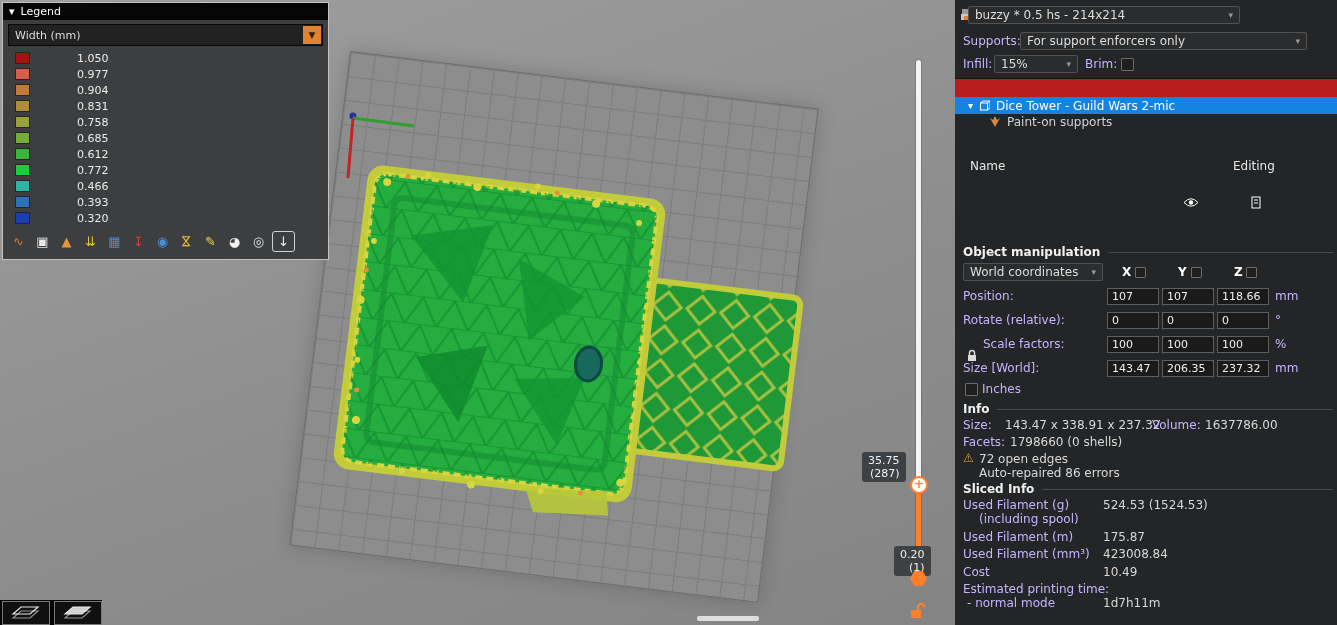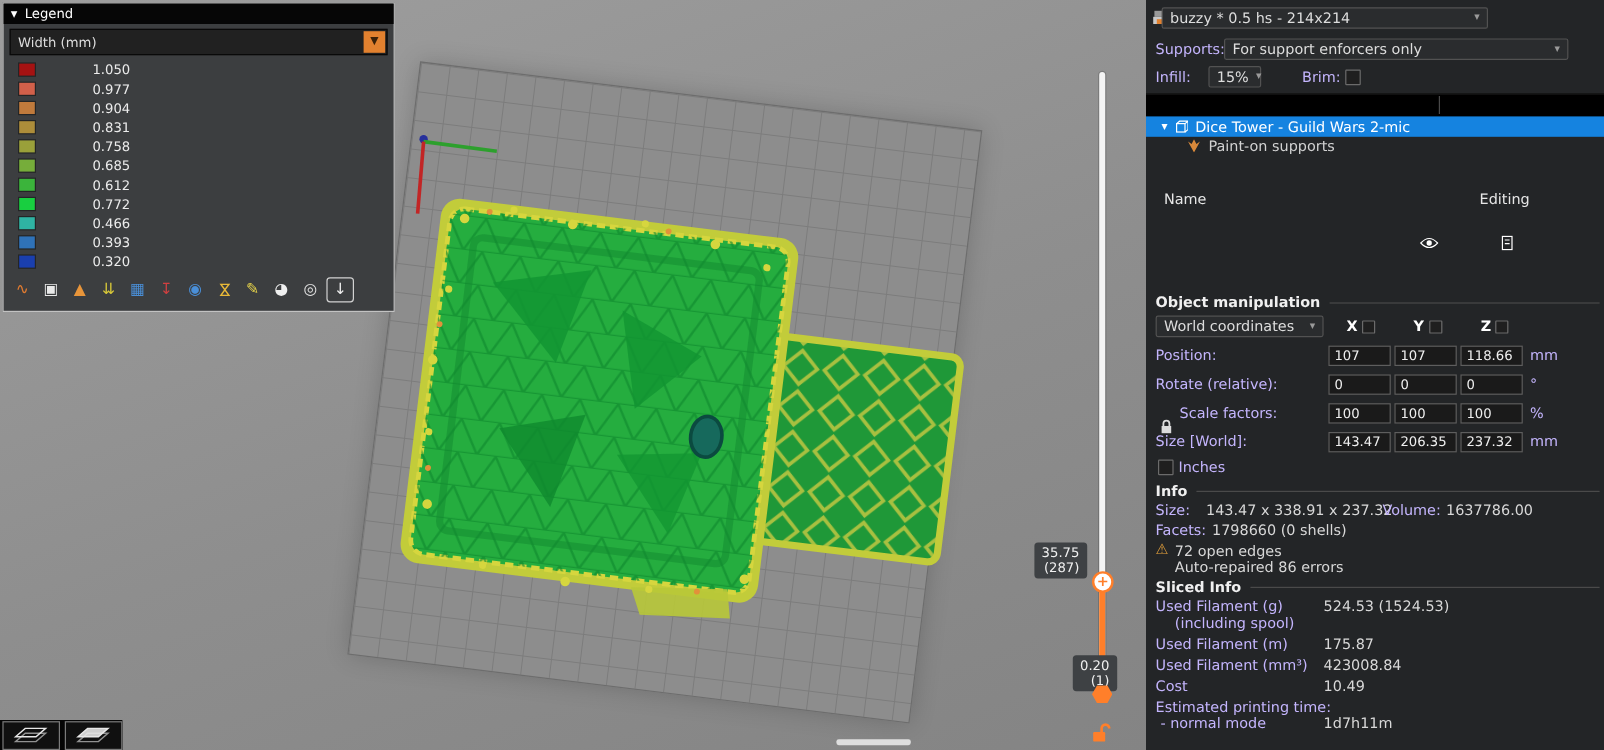--- a/index.html
+++ b/index.html
@@ -42,21 +42,21 @@
   .vtoggles{position:absolute;left:0;top:600px;width:102px;height:25px;background:#050505;display:flex;align-items:center;gap:4px;padding-left:2px;box-sizing:border-box;}
   .vtoggle{width:46px;height:22px;border:1px solid #7a7a7a;display:flex;align-items:center;justify-content:center;background:#101010;}
 
   
   .rpanel{position:absolute;left:955px;top:0;width:382px;height:625px;background:#232527;color:#d8d8d8;font-size:12px;}
   .rpanel .abs{position:absolute;}
   .dd{background:#2a2c2e;border:1px solid #525252;border-radius:2px;color:#ddd;display:flex;align-items:center;justify-content:space-between;padding:0 6px;height:18px;font-size:12px;box-sizing:border-box;}
   .dd .chev{color:#9a9a9a;font-size:9px;margin-left:6px;}
   .checkbox{width:11px;height:11px;background:#1f1f1f;border:1px solid #6b6b6b;border-radius:1px;display:inline-block;}
   .cb-s{width:9px;height:9px;}
-  .theader{position:absolute;left:0;right:0;top:78px;height:19px;background:#000000;border-top:1px solid #141414;border-bottom:1px solid #141414;color:#e6e6e6;}
+  .theader{position:absolute;left:0;right:0;top:78px;height:19px;background:#b91c1c;border-top:1px solid #141414;border-bottom:1px solid #141414;color:#e6e6e6;}
   .coldiv{position:absolute;left:244px;top:80px;height:15px;width:1px;background:#4a4a4a;}
   .orow{position:absolute;left:0;right:0;top:97px;height:17px;background:#1583e0;color:#fff;display:flex;align-items:center;}
   .crow{position:absolute;left:0;right:0;top:114px;height:15px;display:flex;align-items:center;color:#d2d2d2;}
   .sec{display:flex;align-items:center;gap:8px;font-weight:bold;color:#f0f0f0;font-size:12px;}
   .sec::after{content:"";flex:1;height:1px;background:#4a4a4a;}
   .mfield{position:absolute;width:42px;height:13px;background:#1a1a1a;border:1px solid #5e5e5e;color:#efefef;font-size:11px;font-family:inherit;padding:1px 4px;}
   .axis{font-weight:bold;color:#fff;}
   .lab{color:#c4b5fd;}
   .val{color:#d8d8d8;}
   .warn{color:#e8a33c;}
@@ -244,21 +244,21 @@
       <span class="chev">▾</span>
     </div>
 
     <span class="abs lab" style="left:8px;top:34px">Supports:</span>
     <div class="dd abs" style="left:65px;top:32px;width:287px">
       <span>For support enforcers only</span>
       <span class="chev">▾</span>
     </div>
 
     <span class="abs lab" style="left:8px;top:57px">Infill:</span>
-    <div class="dd abs" style="left:52px;top:55px;width:44px">
+    <div class="dd abs" style="left:39px;top:55px;width:84px">
       <span>15%</span>
       <span class="chev">▾</span>
     </div>
     <span class="abs lab" style="left:130px;top:57px">Brim:</span>
     <span class="checkbox abs" style="left:166px;top:58px"></span>
 
     <div class="theader">
       <span class="abs" style="left:15px;top:80px">Name</span>
       <span class="abs" style="left:278px;top:80px">Editing</span>
     </div>

